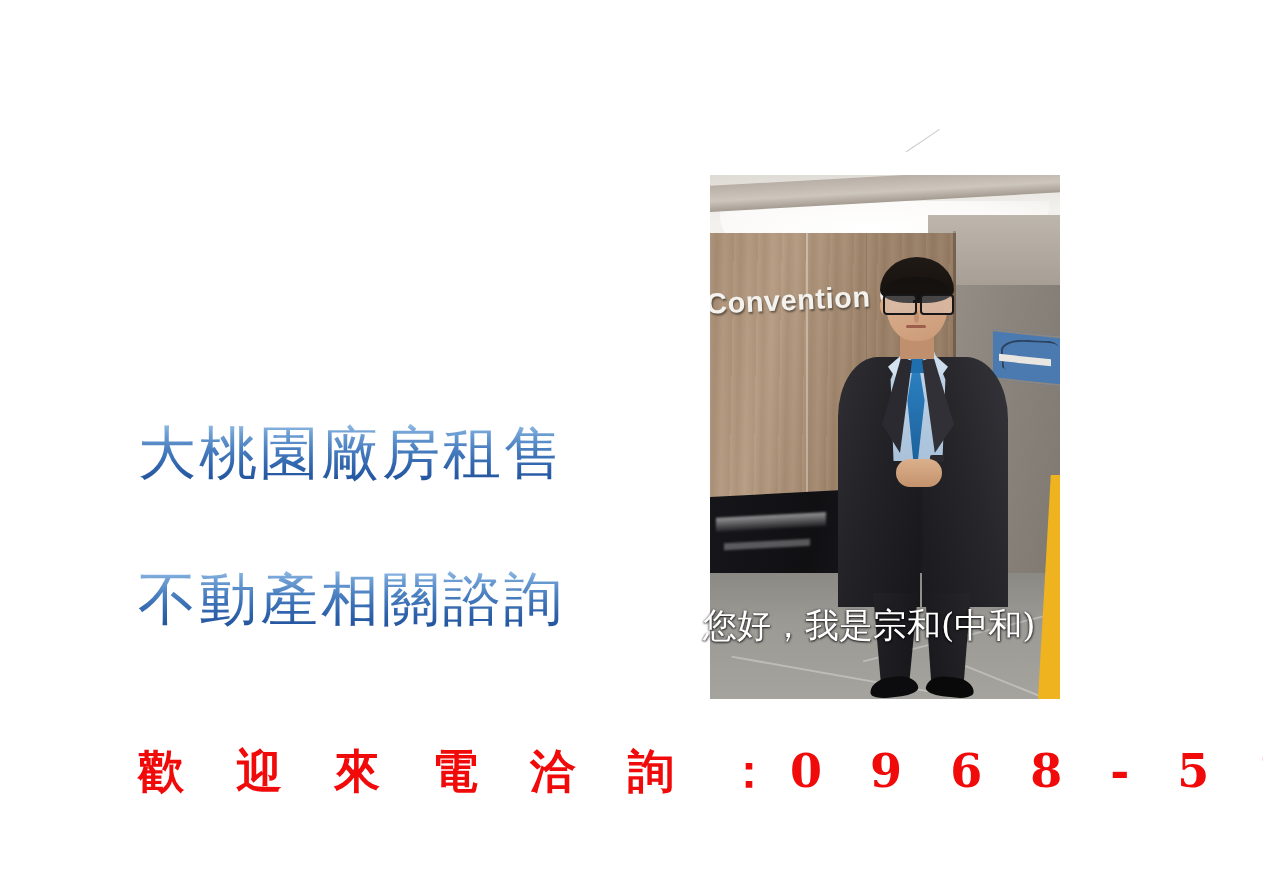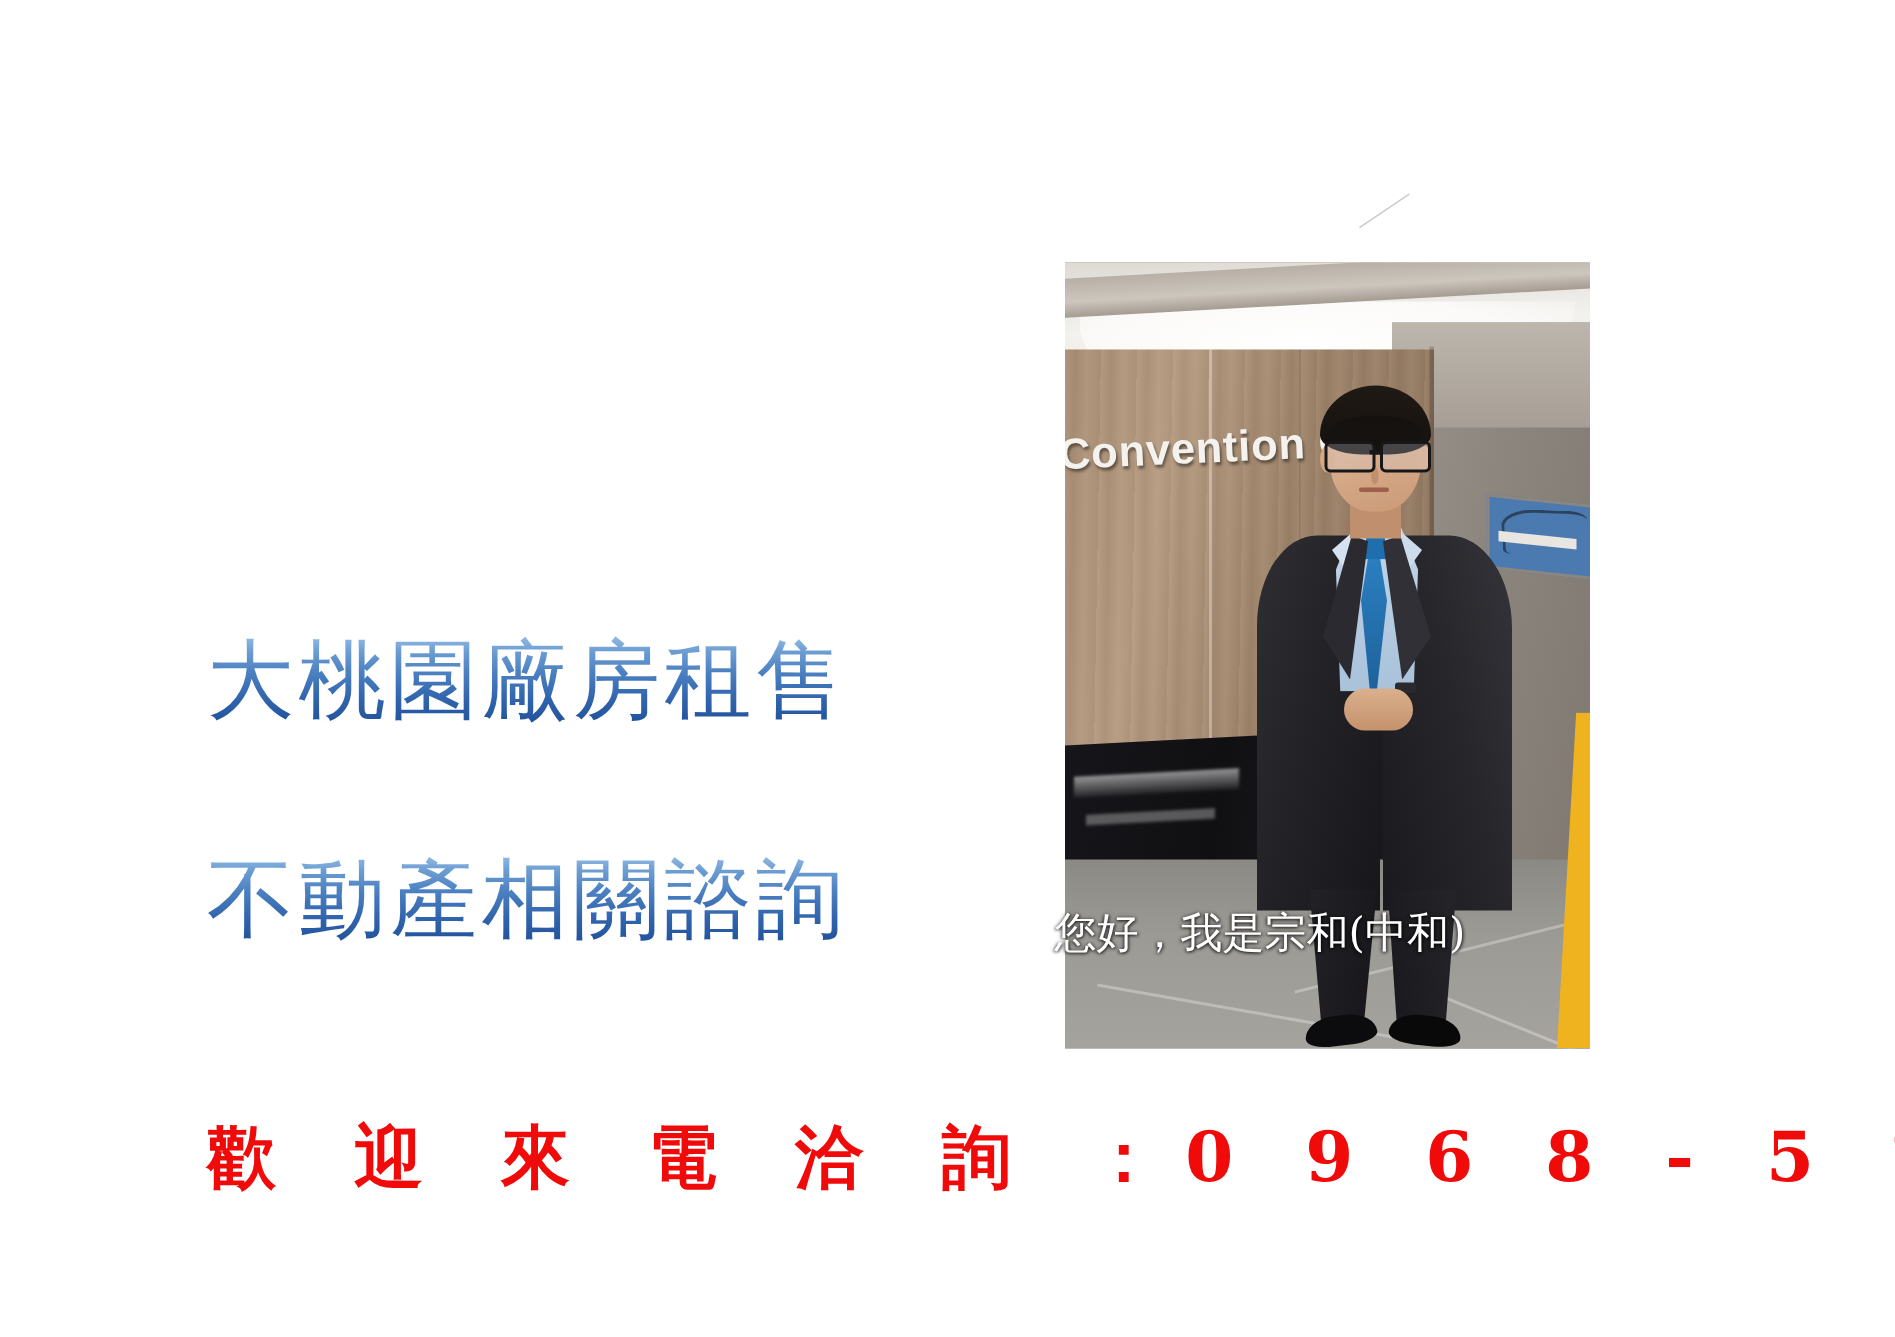--- a/index.html
+++ b/index.html
@@ -396,21 +396,21 @@
     transform: rotate(-34deg);
     opacity: .75;
   }
 
   
   .caption {
     position: absolute;
     left: 703px;
     top: 608px;
     font-family: "DejaVu Serif", "Liberation Serif", serif;
-    font-size: 28px;
+    font-size: 34px;
     line-height: 1;
     color: #ffffff;
     white-space: nowrap;
     text-shadow:
        1px 1px 2px rgba(0,0,0,.55),
       -1px 1px 2px rgba(0,0,0,.45),
        0 0 3px rgba(0,0,0,.35);
     z-index: 6;
   }
 

